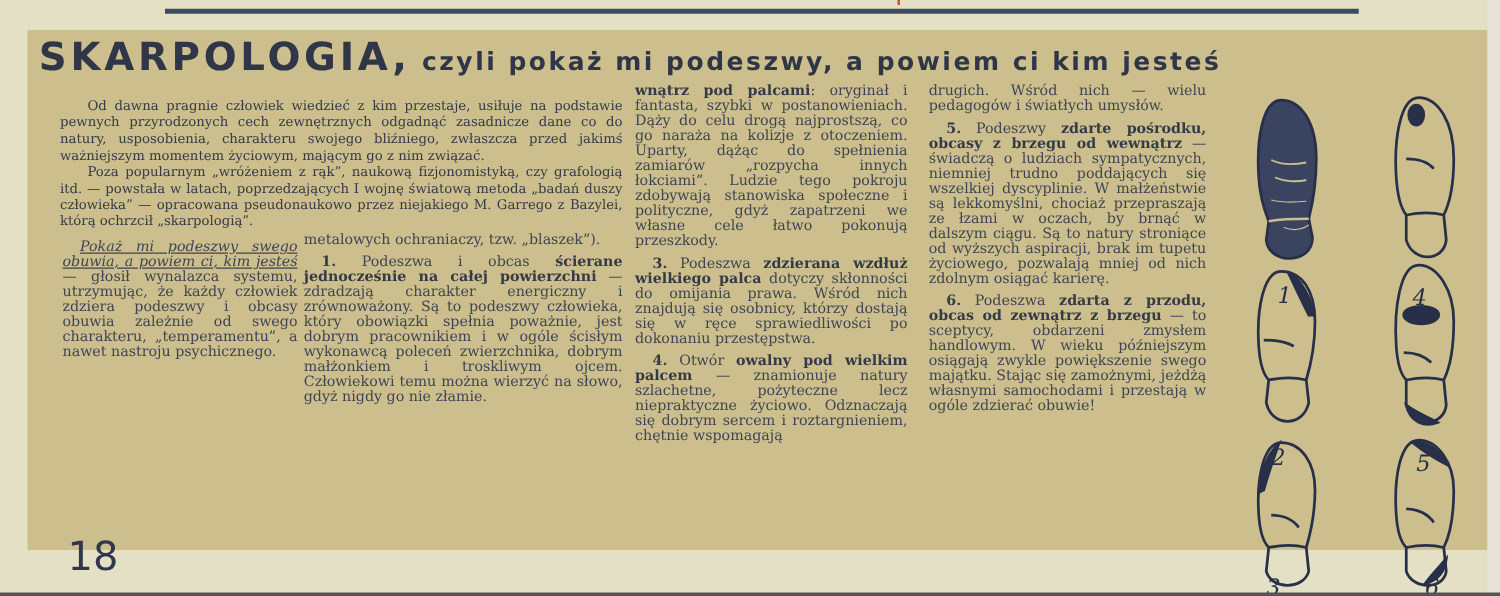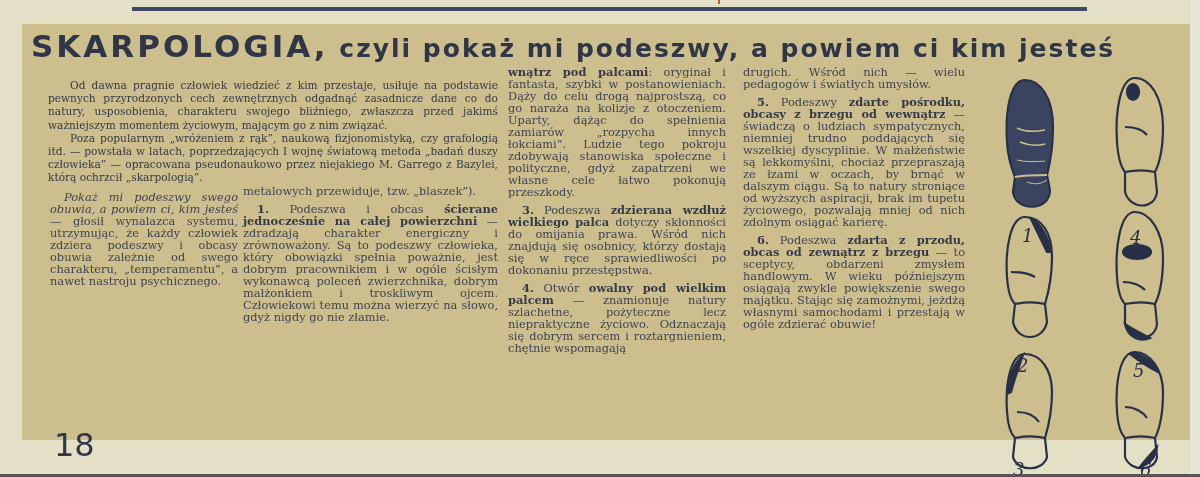--- a/index.html
+++ b/index.html
@@ -16,39 +16,39 @@
     position: absolute; left: 22px; top: 24px; width: 1168px; height: 416px;
     background: #cdbf8d;
   }
   .right-strip { position: absolute; left: 1190px; top: 0; width: 10px; height: 477px; background: #e6e4d6; }
   .headline {
     position: absolute; left: 31px; top: 28px; width: 1170px;
     font-family: "DejaVu Sans", sans-serif; font-weight: bold;
     color: #2f3647; white-space: nowrap; letter-spacing: 0.5px;
   }
   .headline .big { font-size: 31px; letter-spacing: 3px; }
-  .headline .small { font-size: 25px; letter-spacing: 2px; }
+  .headline .small { font-size: 20px; letter-spacing: 2px; }
   .intro {
     position: absolute; left: 48px; top: 79px; width: 450px;
     font-size: 10.6px; line-height: 13.2px; font-weight: normal; text-align: justify;
     color: #343a48;
   }
   .intro p { text-indent: 22px; }
   .col {
     position: absolute; font-size: 11.4px; line-height: 12px; text-align: justify;
     color: #3e4453;
   }
   .col p { text-indent: 14px; margin-bottom: 6px; }
   .col p.noindent { text-indent: 0; }
   .col b { color: #343a48; }
   .col1 { left: 50px; top: 191px; width: 188px; }
   .col2 { left: 243px; top: 185px; width: 255px; }
   .col3 { left: 508px; top: 66px; width: 218px; }
   .col4 { left: 743px; top: 66px; width: 222px; }
-  .em { font-style: italic; }
+  .em { font-style: italic; text-decoration: underline; }
   .page-num {
     position: absolute; left: 54px; top: 426px;
     font-family: "DejaVu Sans", sans-serif; font-size: 32px; color: #30374a;
   }
   .illustration { position: absolute; left: 975px; top: 72px; width: 210px; height: 405px; }
   .bottom-line { position: absolute; left: 0; top: 474px; width: 1200px; height: 3px; background: #555; }
 </style>
 </head>
 <body>
 
@@ -64,21 +64,21 @@
 <div class="intro">
   <p>Od dawna pragnie człowiek wiedzieć z kim przestaje, usiłuje na podstawie pewnych przyrodzonych cech zewnętrznych odgadnąć zasadnicze dane co do natury, usposobienia, charakteru swojego bliźniego, zwłaszcza przed jakimś ważniejszym momentem życiowym, mającym go z nim związać.</p>
   <p>Poza popularnym „wróżeniem z rąk”, naukową fizjonomistyką, czy grafologią itd. — powstała w latach, poprzedzających I wojnę światową metoda „badań duszy człowieka” — opracowana pseudonaukowo przez niejakiego M. Garrego z Bazylei, którą ochrzcił „skarpologią”.</p>
 </div>
 
 <div class="col col1">
   <p><span class="em">Pokaż mi podeszwy swego obuwia, a powiem ci, kim jesteś</span><span> — głosił wynalazca systemu, utrzymując, że każdy człowiek zdziera podeszwy i obcasy obuwia zależnie od swego charakteru, „temperamentu”, a nawet nastroju psychicznego.</span></p>
 </div>
 
 <div class="col col2">
-  <p class="noindent">metalowych przewiduje, tzw. „blaszek”).</p>
+  <p class="noindent">metalowych ochraniaczy, tzw. „blaszek”).</p>
   <p><b>1.</b><span> Podeszwa i obcas </span><b>ścierane jednocześnie na całej powierzchni</b><span> — zdradzają charakter energiczny i zrównoważony. Są to podeszwy człowieka, który obowiązki spełnia poważnie, jest dobrym pracownikiem i w ogóle ścisłym wykonawcą poleceń zwierzchnika, dobrym małżonkiem i troskliwym ojcem. Człowiekowi temu można wierzyć na słowo, gdyż nigdy go nie złamie.</span></p>
 </div>
 
 <div class="col col3">
   <p class="noindent"><b>wnątrz pod palcami</b><span>: oryginał i fantasta, szybki w postanowieniach. Dąży do celu drogą najprostszą, co go naraża na kolizje z otoczeniem. Uparty, dążąc do spełnienia zamiarów „rozpycha innych łokciami”. Ludzie tego pokroju zdobywają stanowiska społeczne i polityczne, gdyż zapatrzeni we własne cele łatwo pokonują przeszkody.</span></p>
   <p><b>3.</b><span> Podeszwa </span><b>zdzierana wzdłuż wielkiego palca</b><span> dotyczy skłonności do omijania prawa. Wśród nich znajdują się osobnicy, którzy dostają się w ręce sprawiedliwości po dokonaniu przestępstwa.</span></p>
   <p><b>4.</b><span> Otwór </span><b>owalny pod wielkim palcem</b><span> — znamionuje natury szlachetne, pożyteczne lecz niepraktyczne życiowo. Odznaczają się dobrym sercem i roztargnieniem, chętnie wspomagają</span></p>
 </div>
 
 <div class="col col4">

